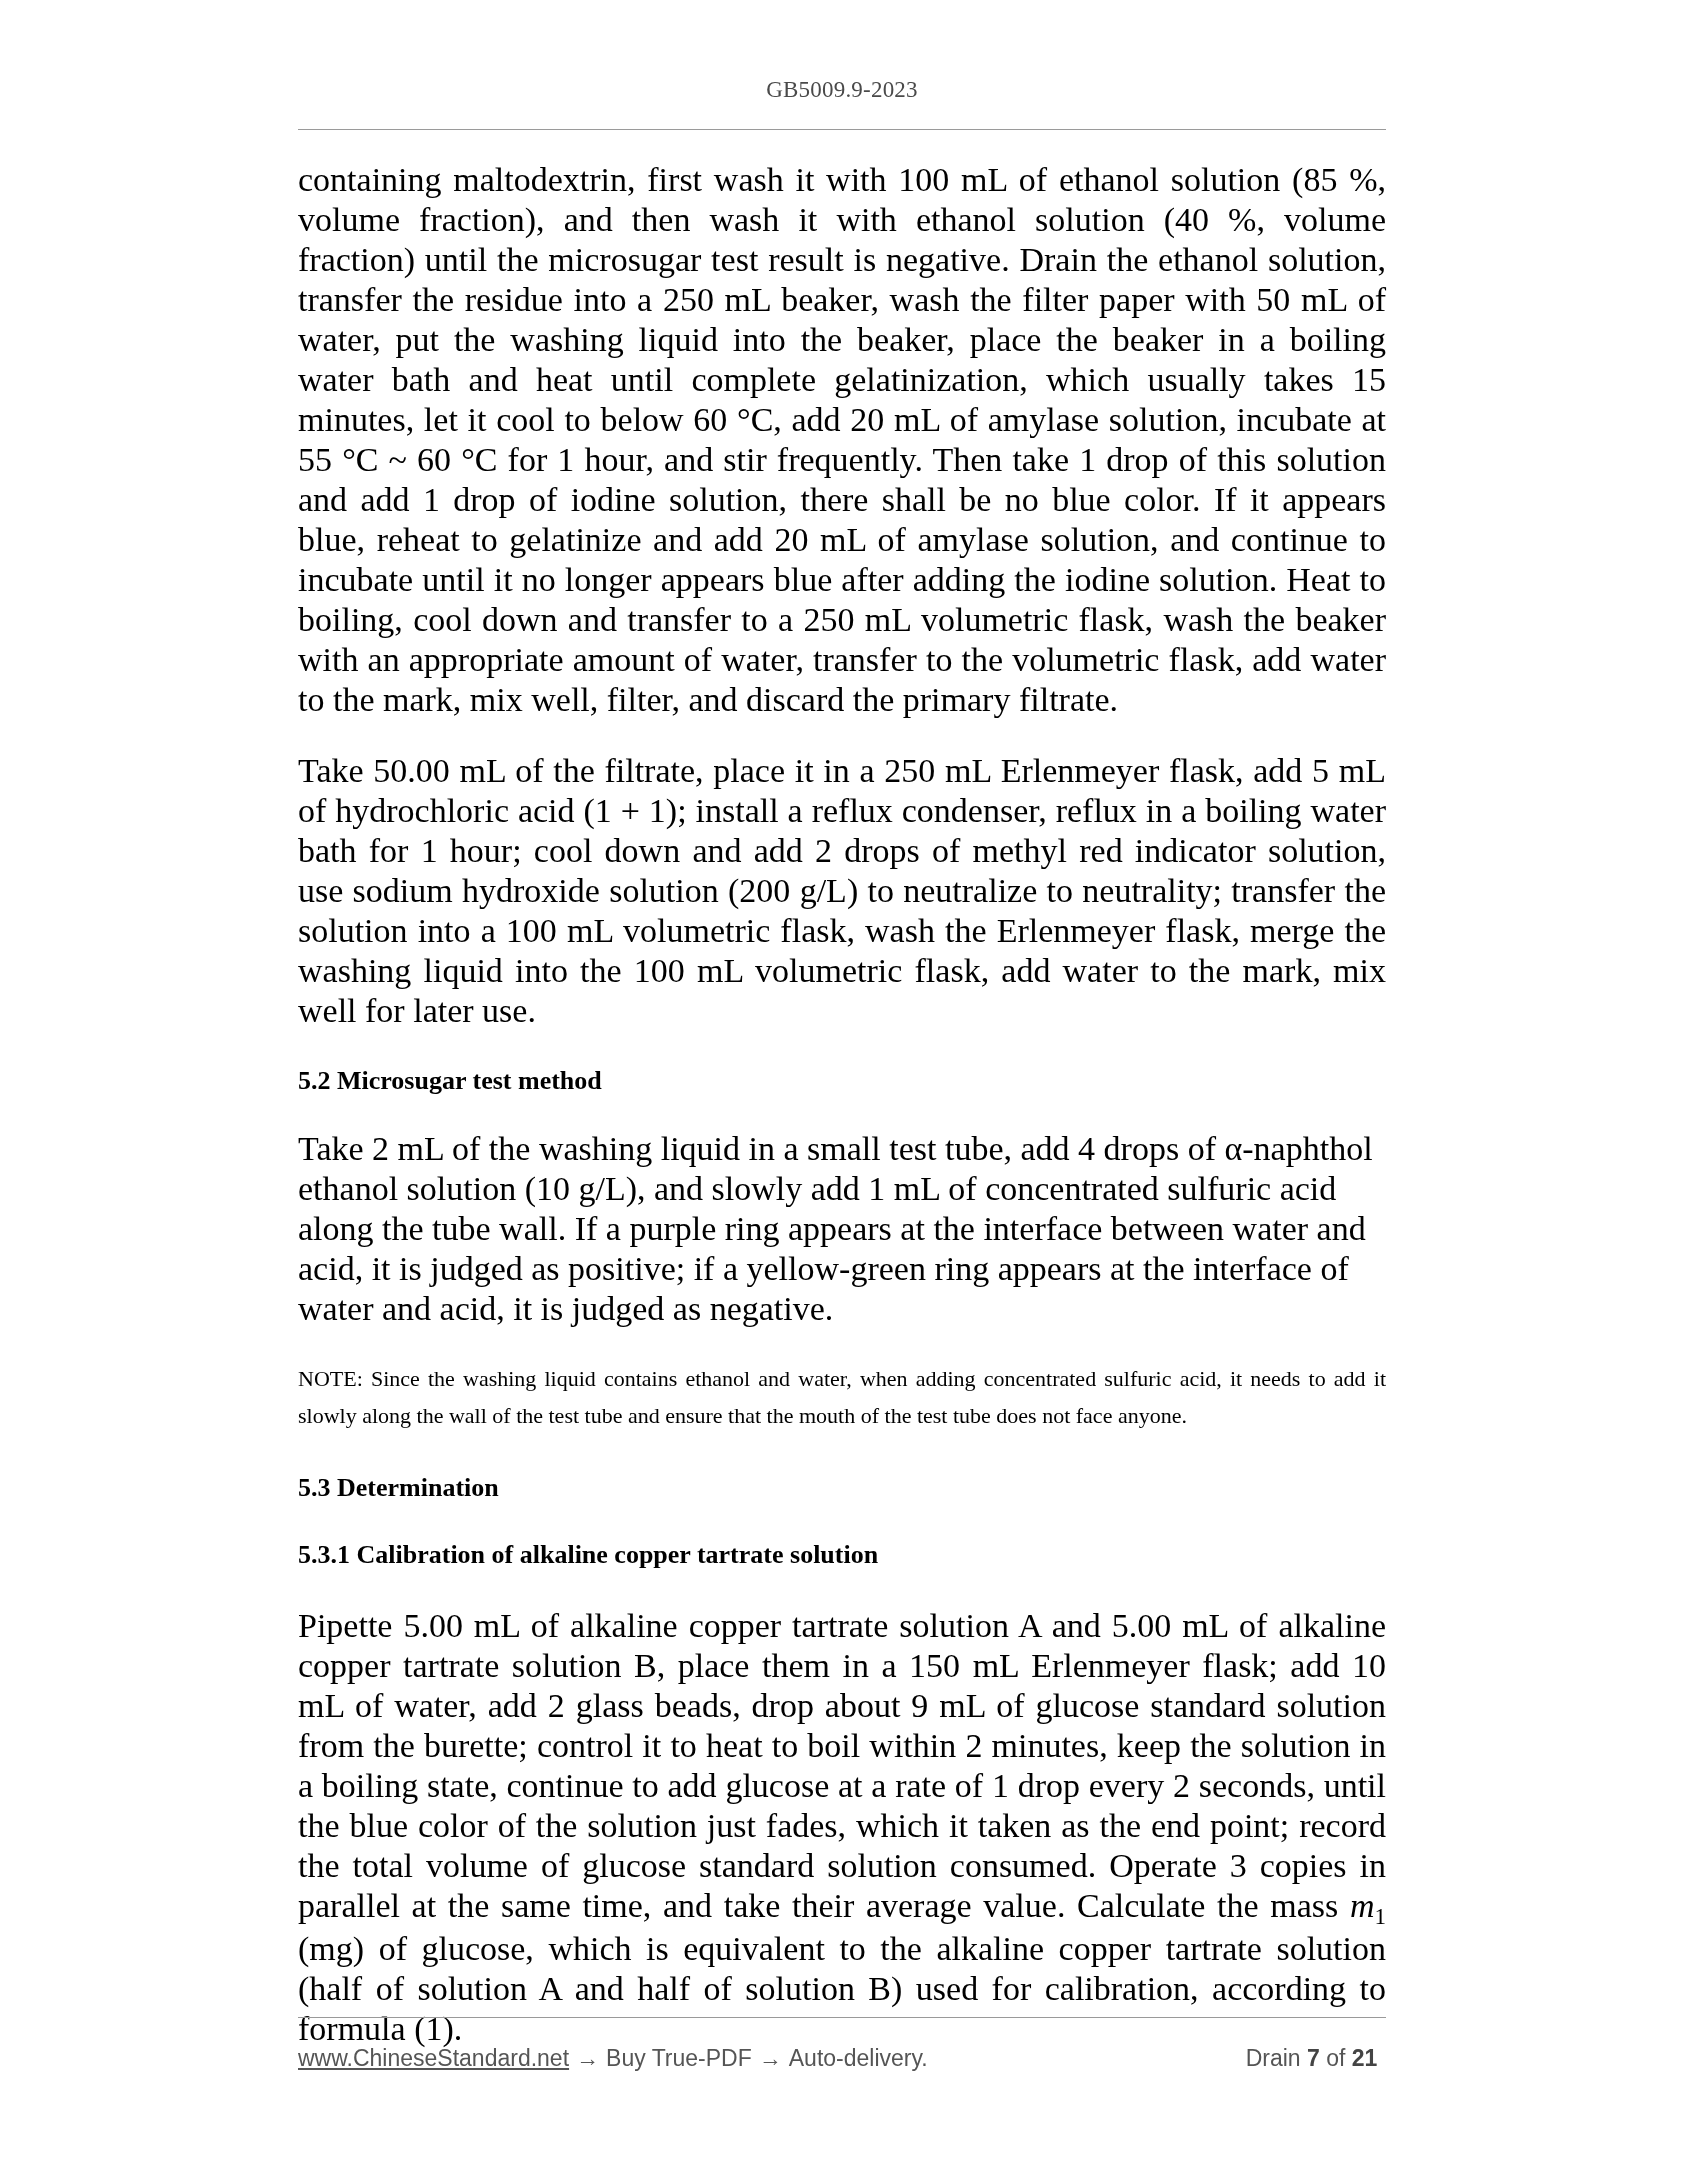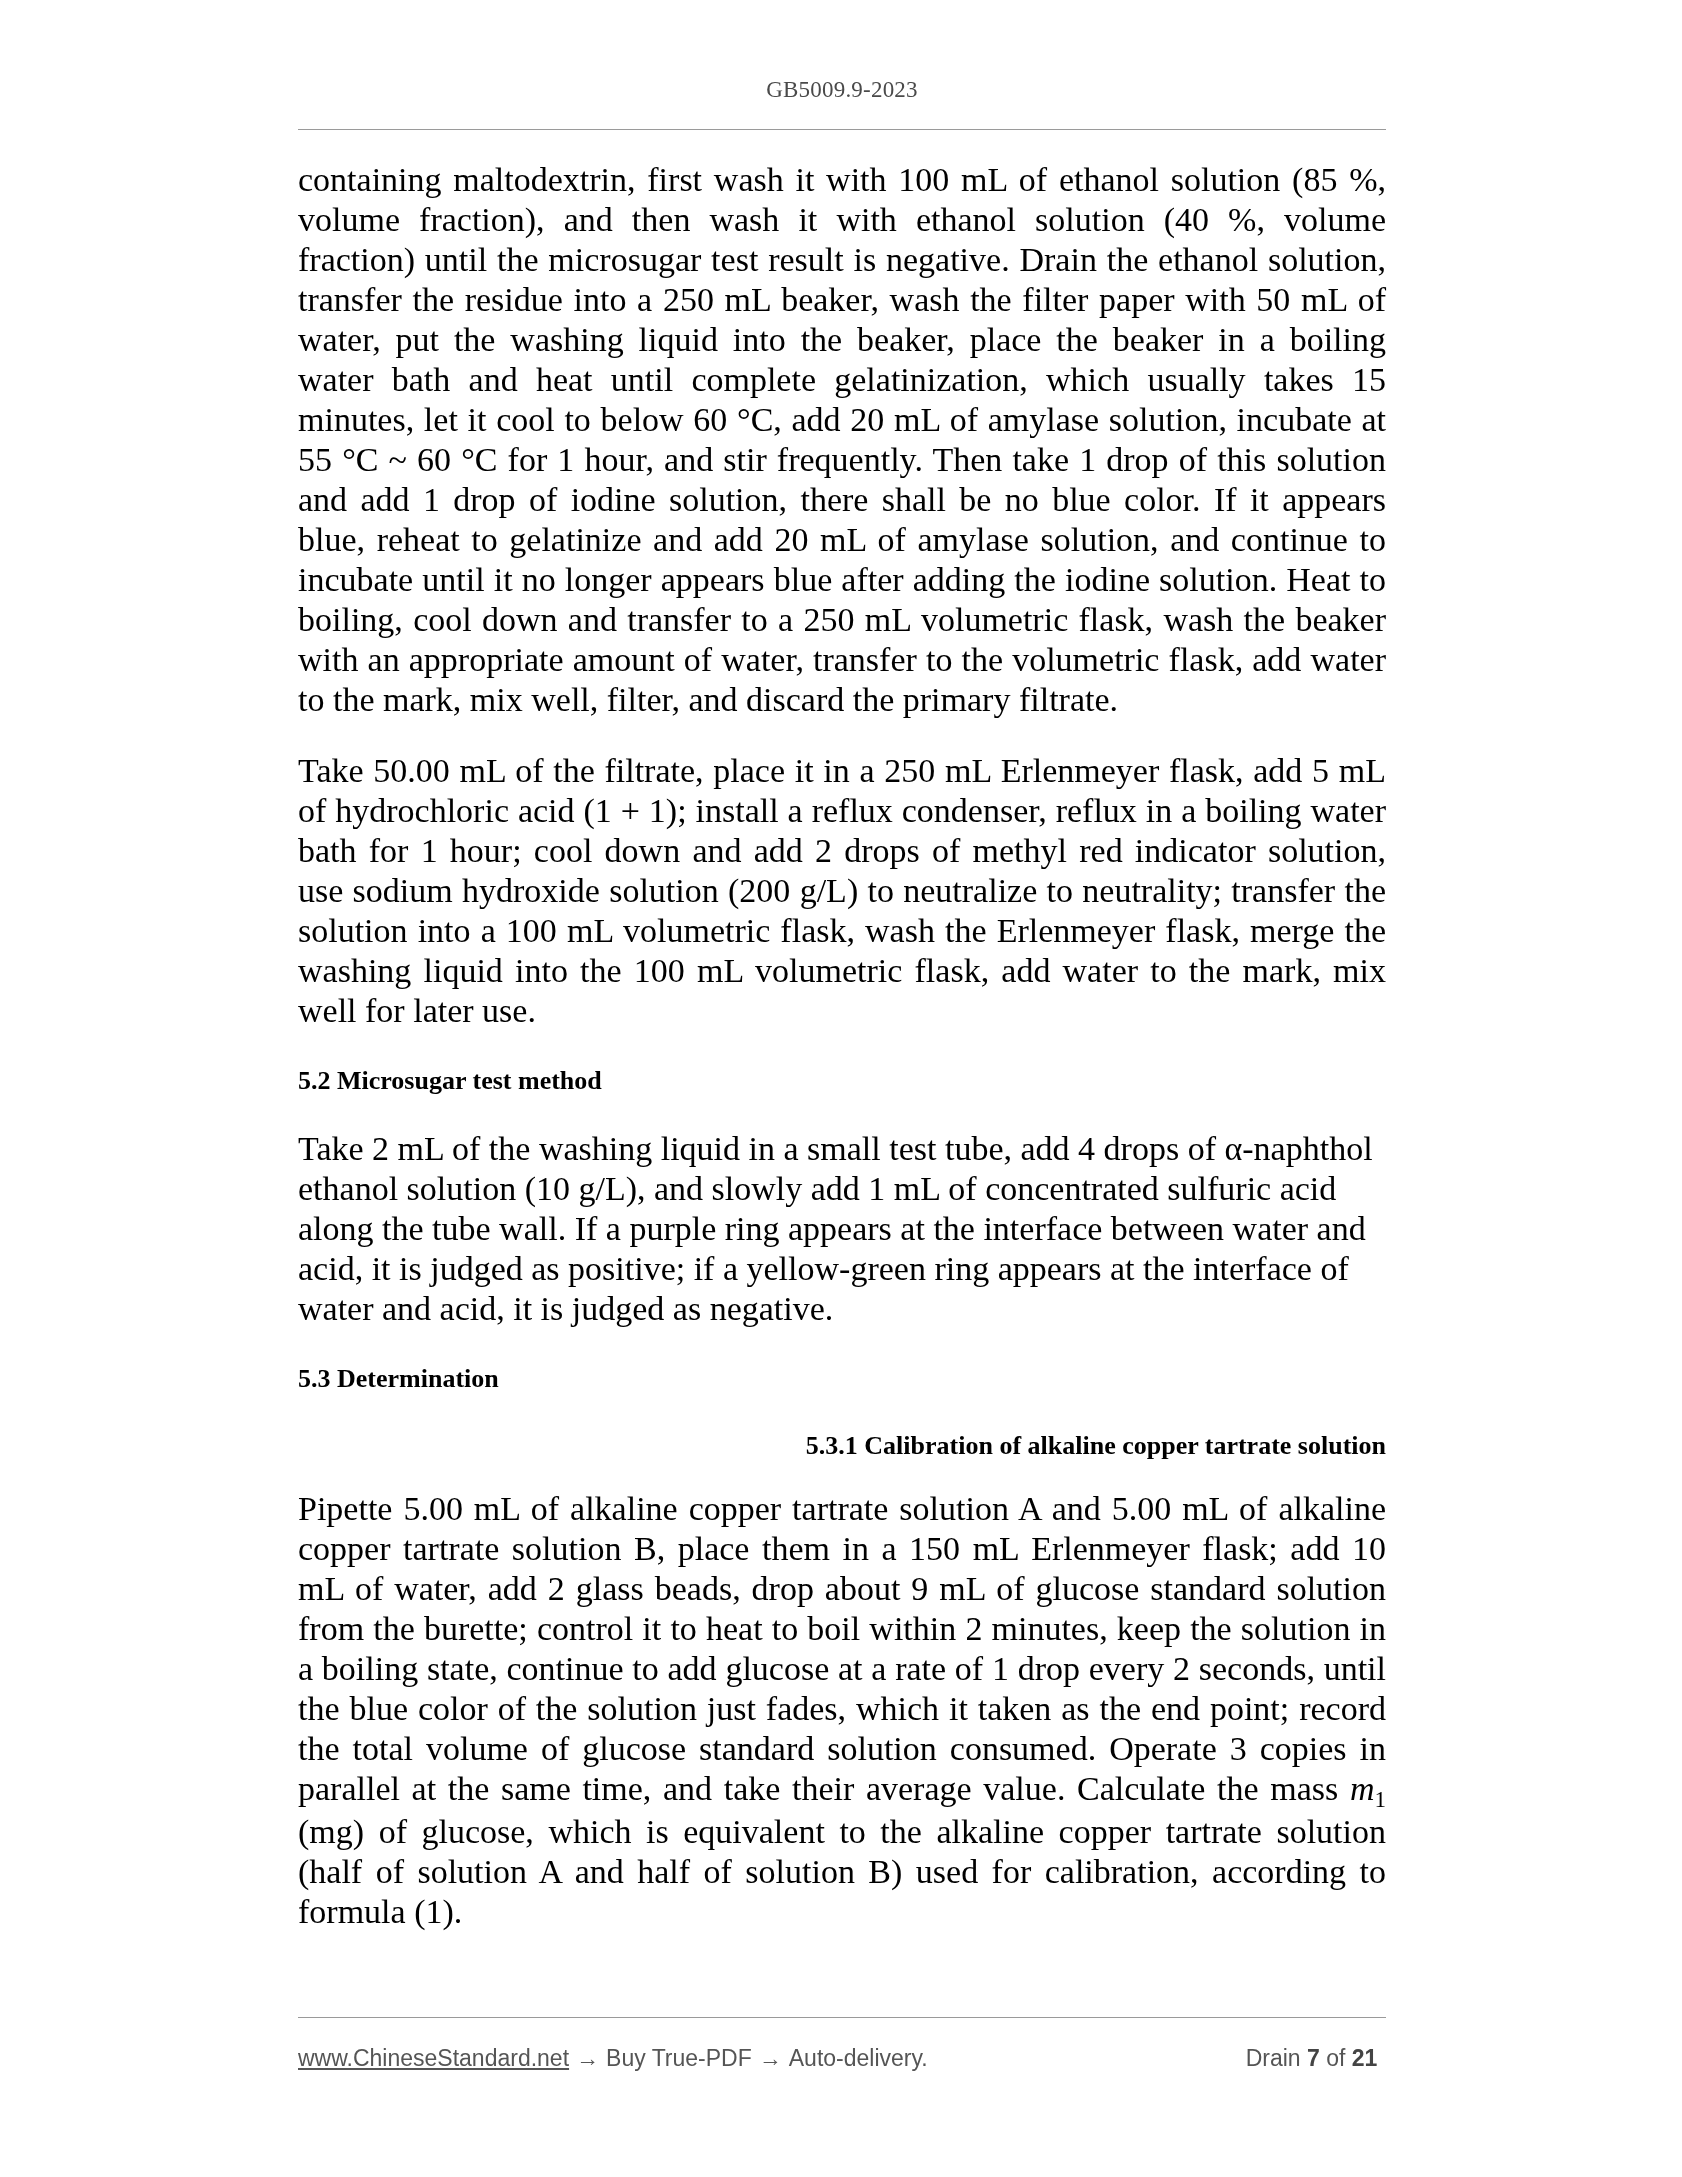--- a/index.html
+++ b/index.html
@@ -75,22 +75,21 @@
   }
 
   h3.heading {
     margin: 0 0 29px 0;
     font-size: 26px;
     line-height: 38px;
     font-weight: bold;
     text-align: left;
   }
   h3.heading.tight {
-    margin-bottom: 24px;
-    text-align: right;
+    margin-bottom: 32px;
   }
 
   p.note {
     margin: 0 0 35px 0;
     font-size: 22px;
     line-height: 37px;
     text-align: justify;
     text-justify: inter-word;
   }
 
@@ -159,20 +158,21 @@
   <div class="content">
 
     <p class="body-par">containing maltodextrin, first wash it with 100 mL of ethanol solution (85 %, volume fraction), and then wash it with ethanol solution (40 %, volume fraction) until the microsugar test result is negative. Drain the ethanol solution, transfer the residue into a 250 mL beaker, wash the filter paper with 50 mL of water, put the washing liquid into the beaker, place the beaker in a boiling water bath and heat until complete gelatinization, which usually takes 15 minutes, let it cool to below 60 °C, add 20 mL of amylase solution, incubate at 55 °C ~ 60 °C for 1 hour, and stir frequently. Then take 1 drop of this solution and add 1 drop of iodine solution, there shall be no blue color. If it appears blue, reheat to gelatinize and add 20 mL of amylase solution, and continue to incubate until it no longer appears blue after adding the iodine solution. Heat to boiling, cool down and transfer to a 250 mL volumetric flask, wash the beaker with an appropriate amount of water, transfer to the volumetric flask, add water to the mark, mix well, filter, and discard the primary filtrate.</p>
 
     <p class="body-par">Take 50.00 mL of the filtrate, place it in a 250 mL Erlenmeyer flask, add 5 mL of hydrochloric acid (1 + 1); install a reflux condenser, reflux in a boiling water bath for 1 hour; cool down and add 2 drops of methyl red indicator solution, use sodium hydroxide solution (200 g/L) to neutralize to neutrality; transfer the solution into a 100 mL volumetric flask, wash the Erlenmeyer flask, merge the washing liquid into the 100 mL volumetric flask, add water to the mark, mix well for later use.</p>
 
     <h3 class="heading">5.2 Microsugar test method</h3>
 
     <p class="body-par nojust">Take 2 mL of the washing liquid in a small test tube, add 4 drops of α-naphthol ethanol solution (10 g/L), and slowly add 1 mL of concentrated sulfuric acid along the tube wall. If a purple ring appears at the interface between water and acid, it is judged as positive; if a yellow-green ring appears at the interface of water and acid, it is judged as negative.</p>
 
+    <p class="note">NOTE: Since the washing liquid contains ethanol and water, when adding concentrated sulfuric acid, it needs to add it slowly along the wall of the test tube and ensure that the mouth of the test tube does not face anyone.</p>
 
     <h3 class="heading">5.3 Determination</h3>
 
     <h3 class="heading tight">5.3.1 Calibration of alkaline copper tartrate solution</h3>
 
     <p class="body-par last"><span>Pipette 5.00 mL of alkaline copper tartrate solution A and 5.00 mL of alkaline copper tartrate solution B, place them in a 150 mL Erlenmeyer flask; add 10 mL of water, add 2 glass beads, drop about 9 mL of glucose standard solution from the burette; control it to heat to boil within 2 minutes, keep the solution in a boiling state, continue to add glucose at a rate of 1 drop every 2 seconds, until the blue color of the solution just fades, which it taken as the end point; record the total volume of glucose standard solution consumed. Operate 3 copies in parallel at the same time, and take their average value. Calculate the mass </span><span class="ital">m</span><sub>1</sub><span> (mg) of glucose, which is equivalent to the alkaline copper tartrate solution (half of solution A and half of solution B) used for calibration, according to formula (1).</span></p>
 
   </div>
 
   <div class="footer-rule"></div>

